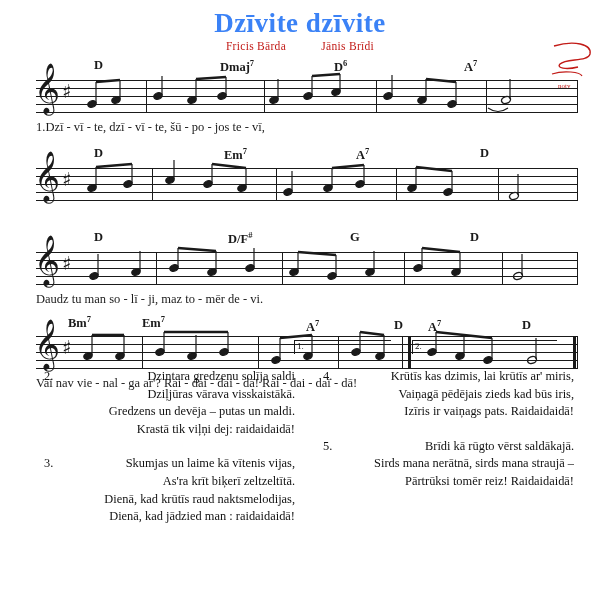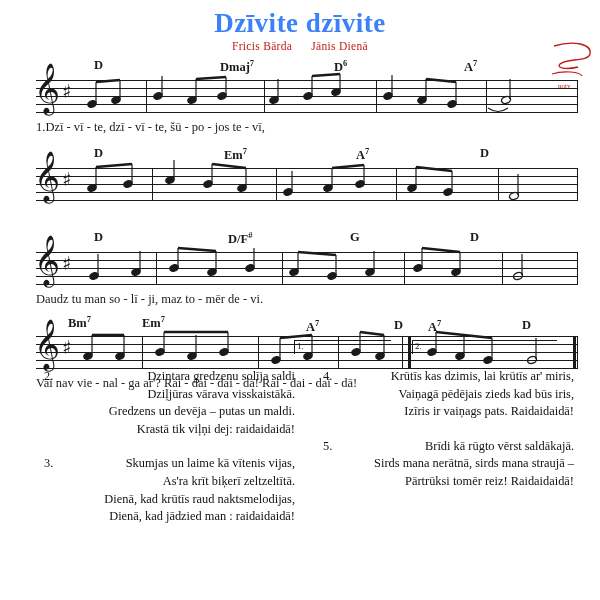--- a/index.html
+++ b/index.html
@@ -32,21 +32,21 @@
     padding-top: 10px;
     line-height: 1;
   }
   .authors {
     text-align: center;
     font-size: 11.5px;
     color: #c21b17;
     margin-top: 3px;
     letter-spacing: 0.3px;
   }
-  .authors span { margin: 0 8px; }
+  .authors span { margin: 0 16px; }
 
   
   .logo {
     position: absolute;
     right: 6px;
     top: 40px;
     width: 46px;
     height: 52px;
   }
 
@@ -194,21 +194,21 @@
   .verse-lines div { white-space: nowrap; }
 </style>
 </head>
 <body>
 
 <div class="page">
 
   <div class="title">Dzīvite dzīvite</div>
   <div class="authors">
     <span>Fricis Bārda</span>
-    <span>Jānis Dienā</span>
+    <span>Jānis Brīdi</span>
   </div>
 
   <svg class="logo" viewBox="0 0 46 52">
     <path d="M6 6 C 26 0, 44 4, 42 14 C 40 22, 18 18, 12 24 C 8 28, 18 30, 30 27" fill="none" stroke="#c21b17" stroke-width="1.4"></path>
     <path d="M4 34 C 16 30, 32 32, 34 36" fill="none" stroke="#c21b17" stroke-width="1.2"></path>
     <text x="10" y="48" font-family="Liberation Serif, serif" font-size="7" fill="#c21b17">noty</text>
   </svg>
 
   <div class="systems">
 

